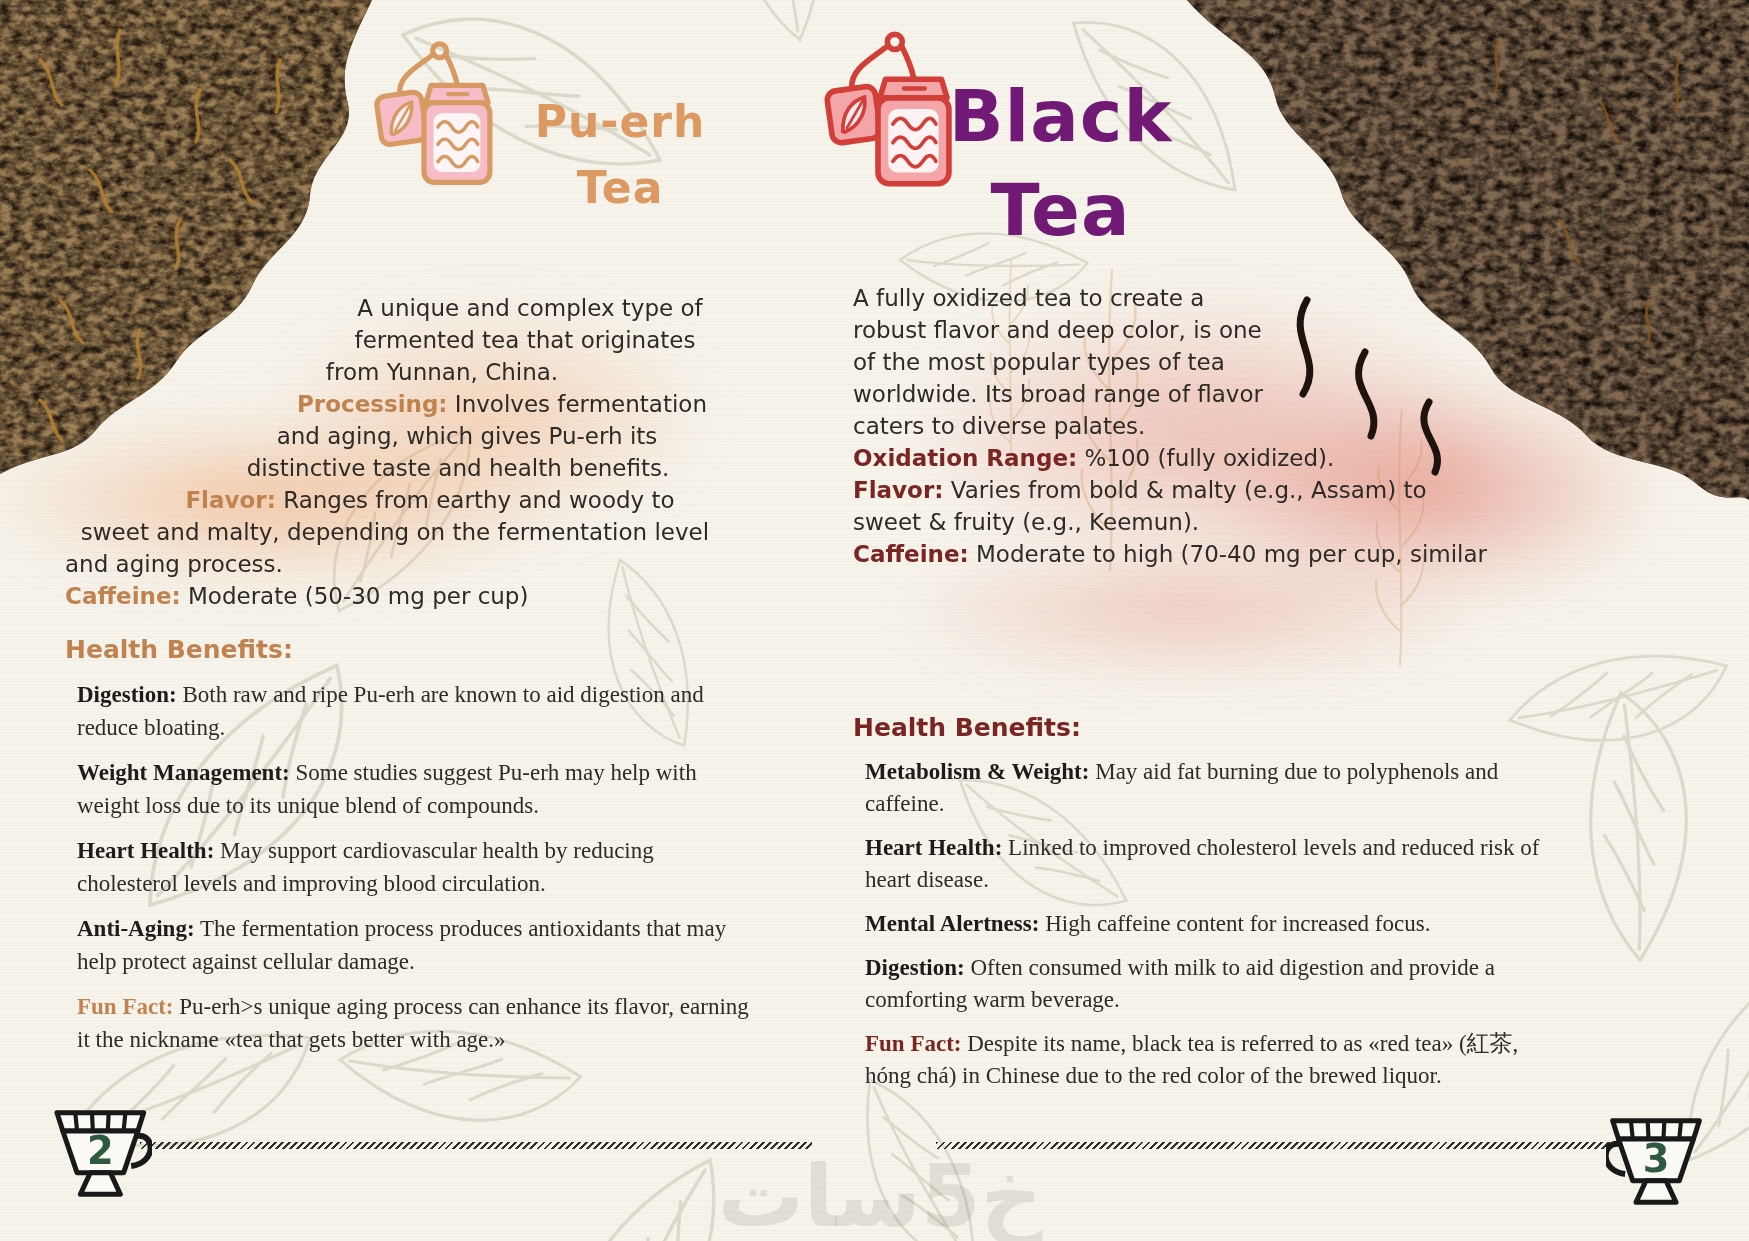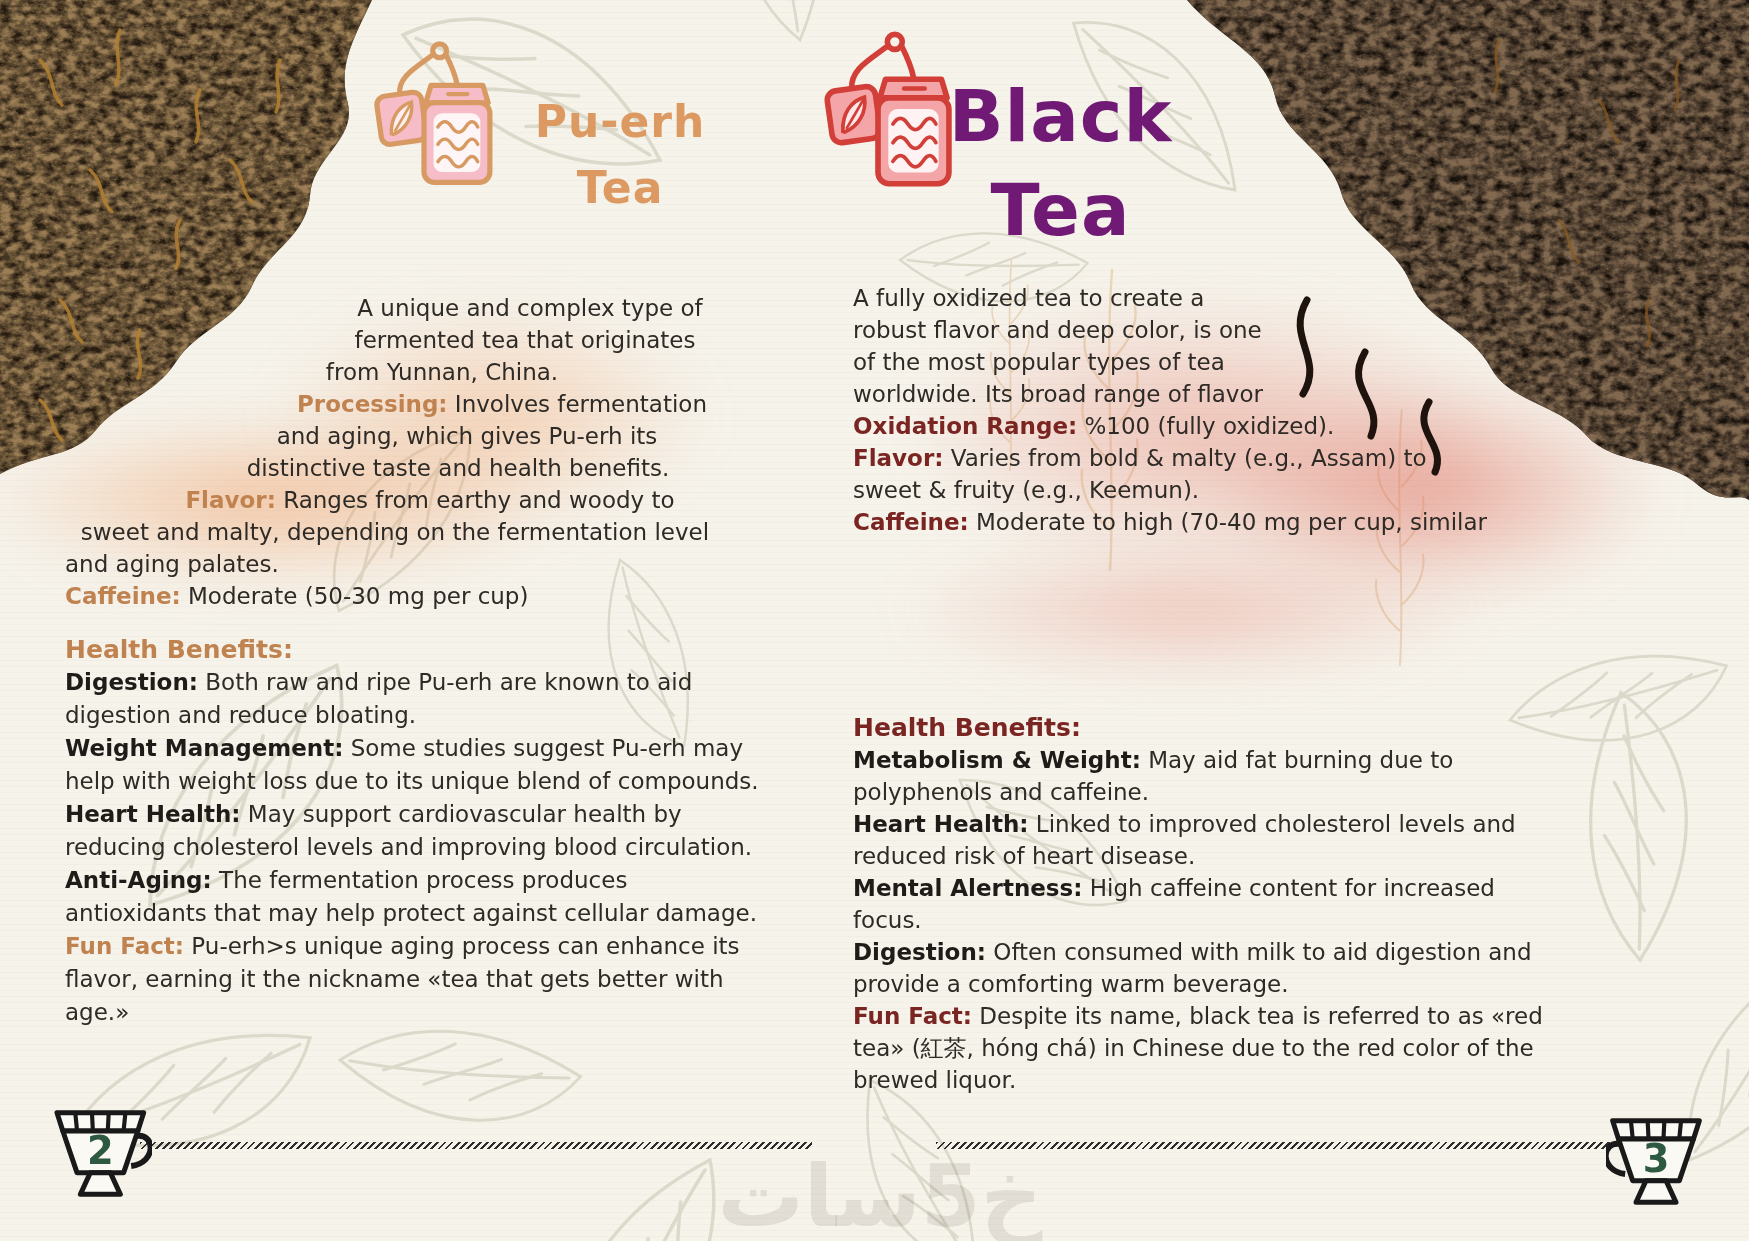--- a/index.html
+++ b/index.html
@@ -41,21 +41,21 @@
   .pl-intro .line:nth-child(5){left:62px}
   .pl-intro .line:nth-child(6){left:53px}
   .pl-intro .line:nth-child(7){left:25px}
   .pl-intro .line:nth-child(8){left:-10px}
   .pl-intro .line:nth-child(9),.pl-intro .line:nth-child(10){text-align:left;left:0;}
   .pr-intro{left:853px;top:282px;width:700px;}
   .pr-intro .line{text-align:left;white-space:nowrap;}
   .benefits{line-height:33px;}
   .pl-benefits{left:65px;top:633px;width:700px;}
   .pr-benefits{left:853px;top:712px;width:700px;line-height:32px;}
-  .benefits p{margin:0;}
+  .benefits p{margin:12px;font-family:Liberation Serif, serif;}
   .hb{font-weight:bold;font-size:25px;}
   .pl .lbl, .pl .hb{color:#C08350;font-weight:bold;}
   .pr .lbl, .pr .hb{color:#7B2523;font-weight:bold;}
   .blbl{color:#1F1B18;font-weight:bold;}
   
   .divider{position:absolute;z-index:4;height:7px;
     background:repeating-linear-gradient(135deg,#2F2D2B 0 2px,transparent 2px 5px);}
   .div-left{left:140px;top:1142px;width:672px;}
   .div-right{left:936px;top:1142px;width:674px;}
   .cup{position:absolute;z-index:5;}
@@ -207,21 +207,21 @@
 
     <div class="textblock pl-intro">
       <div class="line"><span class="lbl"></span><span>A unique and complex type of</span></div>
       <div class="line"><span class="lbl"></span><span>fermented tea that originates</span></div>
       <div class="line"><span class="lbl"></span><span>from Yunnan, China.</span></div>
       <div class="line"><span class="lbl">Processing:</span><span> Involves fermentation</span></div>
       <div class="line"><span class="lbl"></span><span>and aging, which gives Pu-erh its</span></div>
       <div class="line"><span class="lbl"></span><span>distinctive taste and health benefits.</span></div>
       <div class="line"><span class="lbl">Flavor:</span><span> Ranges from earthy and woody to</span></div>
       <div class="line"><span class="lbl"></span><span>sweet and malty, depending on the fermentation level</span></div>
-      <div class="line"><span class="lbl"></span><span>and aging palates.</span></div>
+      <div class="line"><span class="lbl"></span><span>and aging process.</span></div>
       <div class="line"><span class="lbl">Caffeine:</span><span> Moderate (50-30 mg per cup)</span></div>
     </div>
 
     <div class="textblock benefits pl-benefits">
       <div class="hb">Health Benefits:</div>
       <p class="benefit"><span class="blbl">Digestion:</span><span> Both raw and ripe Pu-erh are known to aid digestion and reduce bloating.</span></p>
       <p class="benefit"><span class="blbl">Weight Management:</span><span> Some studies suggest Pu-erh may help with weight loss due to its unique blend of compounds.</span></p>
       <p class="benefit"><span class="blbl">Heart Health:</span><span> May support cardiovascular health by reducing cholesterol levels and improving blood circulation.</span></p>
       <p class="benefit"><span class="blbl">Anti-Aging:</span><span> The fermentation process produces antioxidants that may help protect against cellular damage.</span></p>
       <p class="benefit"><span class="lbl">Fun Fact:</span><span> Pu-erh&gt;s unique aging process can enhance its flavor, earning it the nickname «tea that gets better with age.»</span></p>
@@ -265,20 +265,21 @@
     <div class="title title-right">
       <div>Black</div>
       <div class="t2">Tea</div>
     </div>
 
     <div class="textblock pr-intro">
       <div class="line"><span class="lbl"></span><span>A fully oxidized tea to create a</span></div>
       <div class="line"><span class="lbl"></span><span>robust flavor and deep color, is one</span></div>
       <div class="line"><span class="lbl"></span><span>of the most popular types of tea</span></div>
       <div class="line"><span class="lbl"></span><span>worldwide. Its broad range of flavor</span></div>
+      <div class="line"><span class="lbl"></span><span>caters to diverse palates.</span></div>
       <div class="line"><span class="lbl">Oxidation Range:</span><span> %100 (fully oxidized).</span></div>
       <div class="line"><span class="lbl">Flavor:</span><span> Varies from bold &amp; malty (e.g., Assam) to</span></div>
       <div class="line"><span class="lbl"></span><span>sweet &amp; fruity (e.g., Keemun).</span></div>
       <div class="line"><span class="lbl">Caffeine:</span><span> Moderate to high (70-40 mg per cup, similar</span></div>
     </div>
 
     <div class="textblock benefits pr-benefits">
       <div class="hb">Health Benefits:</div>
       <p class="benefit"><span class="blbl">Metabolism &amp; Weight:</span><span> May aid fat burning due to polyphenols and caffeine.</span></p>
       <p class="benefit"><span class="blbl">Heart Health:</span><span> Linked to improved cholesterol levels and reduced risk of heart disease.</span></p>

